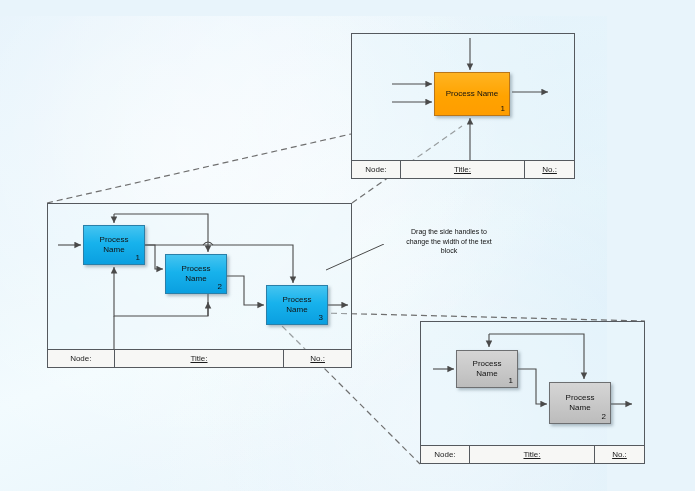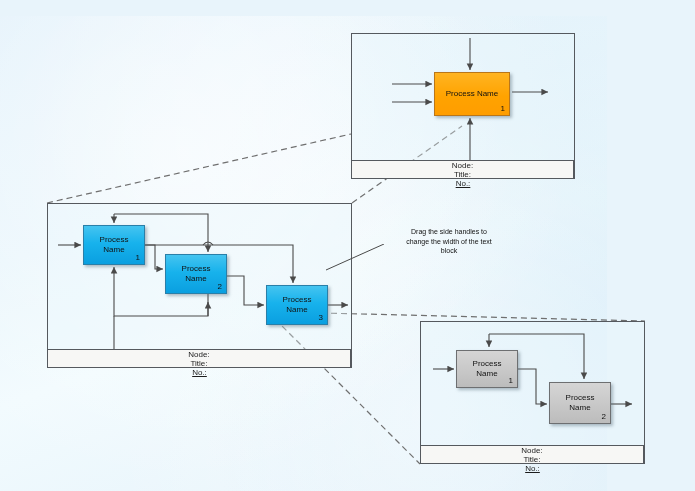--- a/index.html
+++ b/index.html
@@ -15,26 +15,26 @@
       radial-gradient(circle at 180px 140px, rgba(255,255,255,.55) 0%, rgba(255,255,255,0) 60%),
       radial-gradient(circle at 300px 120px, rgba(255,255,255,.45) 0%, rgba(255,255,255,0) 58%),
       radial-gradient(circle at 430px 400px, rgba(255,255,255,.45) 0%, rgba(255,255,255,0) 55%),
       radial-gradient(circle at 600px 300px, rgba(214,236,248,.7) 0%, rgba(214,236,248,0) 62%),
       linear-gradient(160deg,#e4f2fb 0%, #eaf6fc 35%, #f2fbfe 55%, #e3f1fa 100%);
     margin-top: 16px;
   }
   #bgsvg{position:absolute;left:0;top:0;pointer-events:none;}
   .frame{position:absolute;border:1px solid #55595e;background:rgba(232,245,252,.35);box-sizing:border-box;}
   .footer{position:absolute;left:0;right:0;bottom:0;height:18px;display:flex;
-          border-top:1px solid #55595e;background:#f7f7f5;box-sizing:border-box;flex-direction:column;}
+          border-top:1px solid #55595e;background:#f7f7f5;box-sizing:border-box;}
   .fcell{border-right:1px solid #55595e;display:flex;align-items:center;justify-content:center;
          font-size:8px;color:#1c1c1c;box-sizing:border-box;height:100%;}
   .fcell:last-child{border-right:none;text-decoration:underline;}
   .fnode{flex:0 0 22%;}
-  .ftitle{flex:1 1 auto;}
+  .ftitle{flex:1 1 auto;text-decoration:underline;}
   .fno{flex:0 0 22%;}
 
   .pbox{position:absolute;box-sizing:border-box;border:1px solid #4c5054;
         display:flex;align-items:center;justify-content:center;text-align:center;
         font-size:8px;line-height:10px;color:#111;
         box-shadow:2px 2px 3px rgba(90,110,125,.45);}
   .pbox .num{position:absolute;right:4px;bottom:1px;font-size:8px;color:#111;}
   .pbox.orange{background:linear-gradient(180deg,#ffb422 0%, #ffa300 55%, #ff9d00 100%);border-color:#b9761a;}
   .pbox.blue{background:linear-gradient(180deg,#45c4f0 0%, #17b2ec 45%, #0a9fe0 100%);border-color:#2a7fa8;}
   .pbox.gray{background:linear-gradient(180deg,#d5d5d5 0%, #c9c9c9 50%, #bcbcbc 100%);border-color:#6d6f71;}

